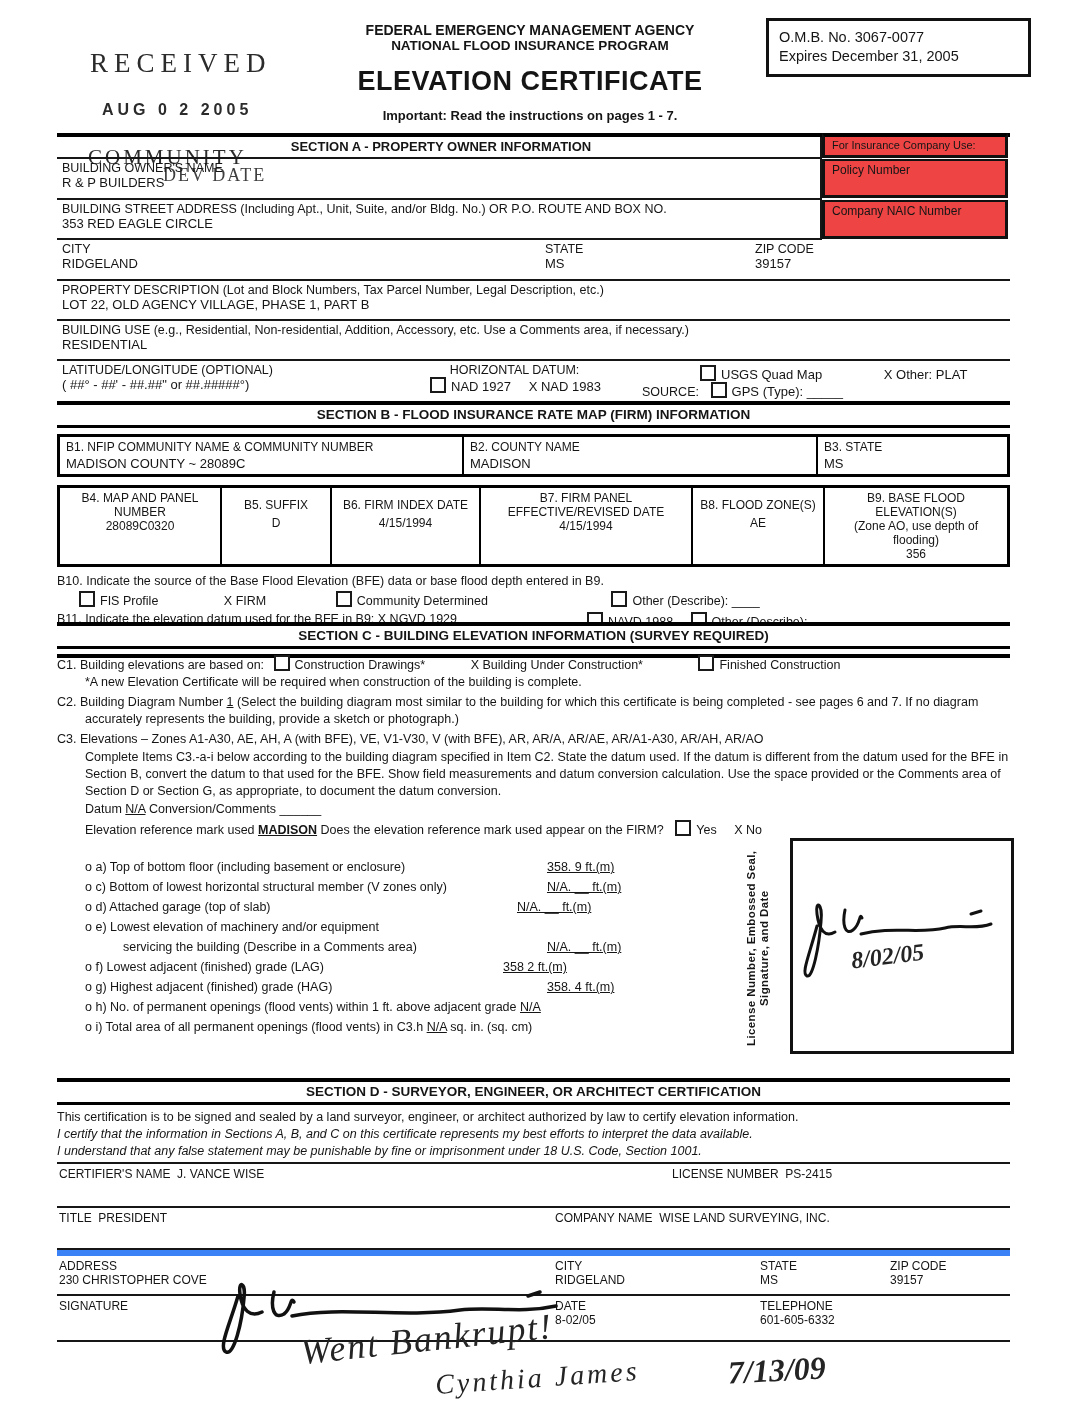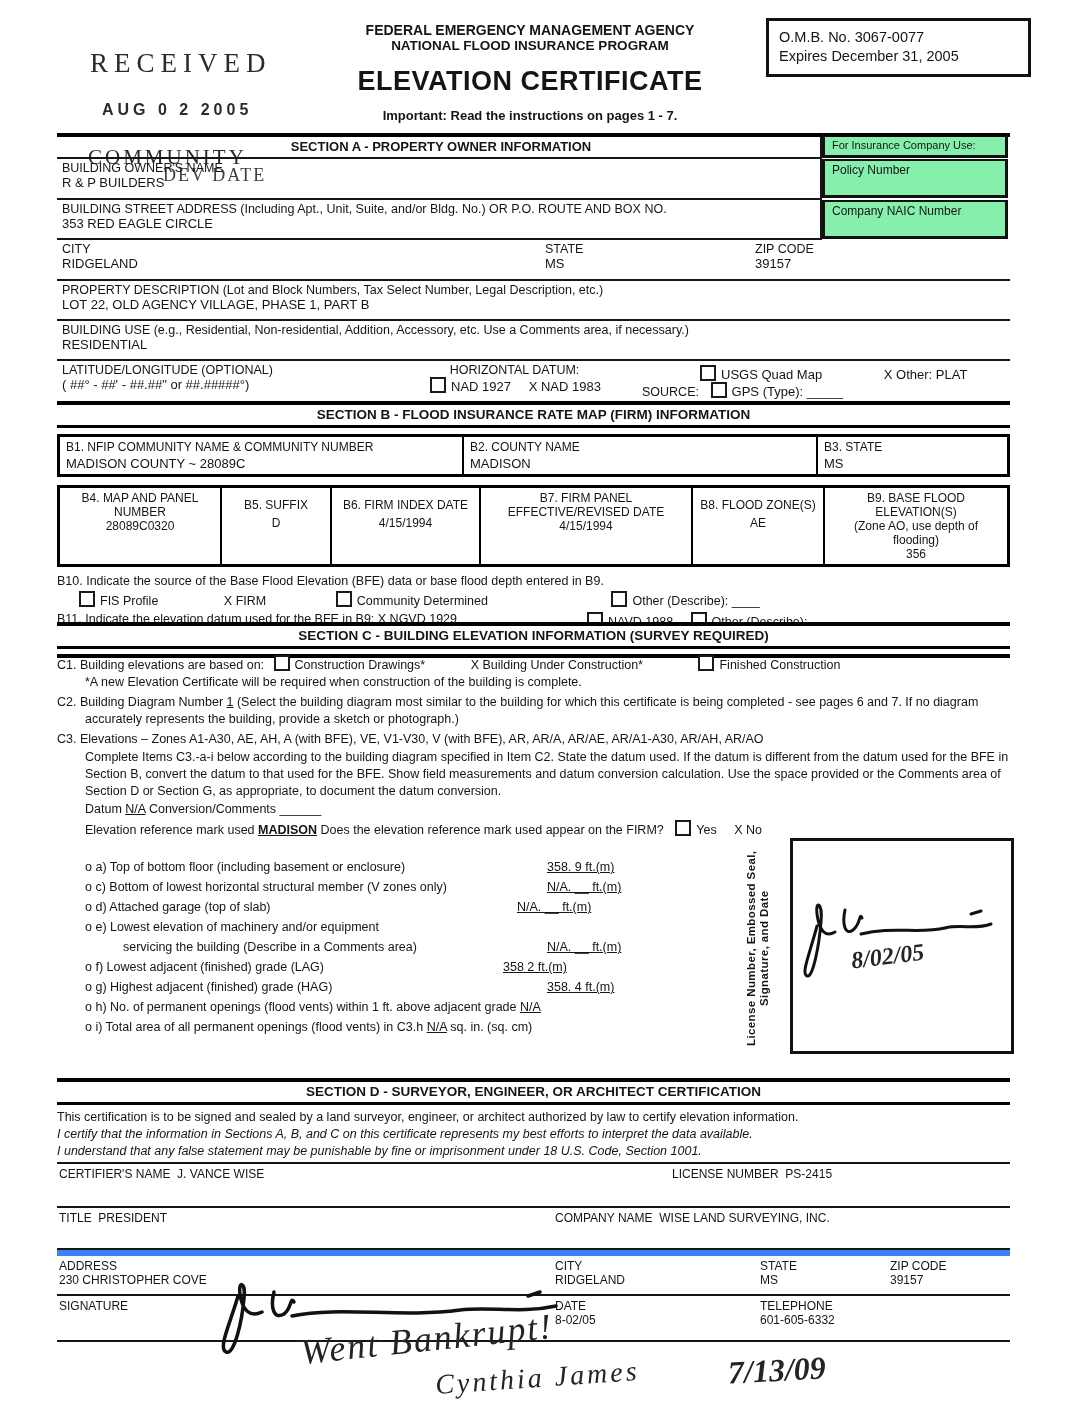--- a/index.html
+++ b/index.html
@@ -18,21 +18,21 @@
   
   .hdrcenter{left:250px;top:22px;width:560px;text-align:center;}
   .ombbox{left:766px;top:18px;width:243px;border:3px solid #111;padding:7px 6px 8px 10px;
           font-size:14.5px;line-height:19px;}
   .stamp{color:#2b2b2b;}
   
   #secA{left:57px;top:133px;width:953px;border-top:4px solid #000;}
   .arow{border-bottom:2px solid #161616;padding:2px 0 3px 5px;}
   .narrow{width:758px;border-right:2px solid #161616;}
   .inscol{left:822px;top:133px;width:186px;}
-  .inscell{border:3px solid #111;border-top:2px solid #111;background:#86efac;padding:2px 0 2px 7px;font-size:12px;}
+  .inscell{border:3px solid #111;border-top:2px solid #111;background:#ef4444;padding:2px 0 2px 7px;font-size:12px;}
   
   .btable{display:flex;border:3px solid #000;margin-left:0;}
   .bcell{border-right:2px solid #000;padding:3px 6px;font-size:12px;}
   .bcell:last-child{border-right:none;}
   .bcell.center{text-align:center;}
   
   .c3row{font-size:12.5px;line-height:20px;padding-left:28px;}
   .c3lab{display:inline-block;min-width:462px;}
   .c3val{display:inline-block;}
   
@@ -83,21 +83,21 @@
       <div style="position:absolute;left:488px;">
         <div class="flab">STATE</div>
         <div class="fval">MS</div>
       </div>
       <div style="position:absolute;left:698px;">
         <div class="flab">ZIP CODE</div>
         <div class="fval">39157</div>
       </div>
     </div>
     <div class="arow" style="height:33px;">
-      <div class="flab">PROPERTY DESCRIPTION (Lot and Block Numbers, Tax Select Number, Legal Description, etc.)</div>
+      <div class="flab">PROPERTY DESCRIPTION (Lot and Block Numbers, Tax Parcel Number, Legal Description, etc.)</div>
       <div class="fval">LOT 22, OLD AGENCY VILLAGE, PHASE 1, PART B</div>
     </div>
     <div class="arow" style="height:33px;">
       <div class="flab">BUILDING USE (e.g., Residential, Non-residential, Addition, Accessory, etc.  Use a Comments area, if necessary.)</div>
       <div class="fval">RESIDENTIAL</div>
     </div>
     <div class="arow" style="height:40px;position:relative;border-bottom:4px solid #000;">
       <div style="position:absolute;left:5px;">
         <div class="flab">LATITUDE/LONGITUDE (OPTIONAL)</div>
         <div class="fval">( ##° - ##' - ##.##"  or  ##.#####°)</div>

